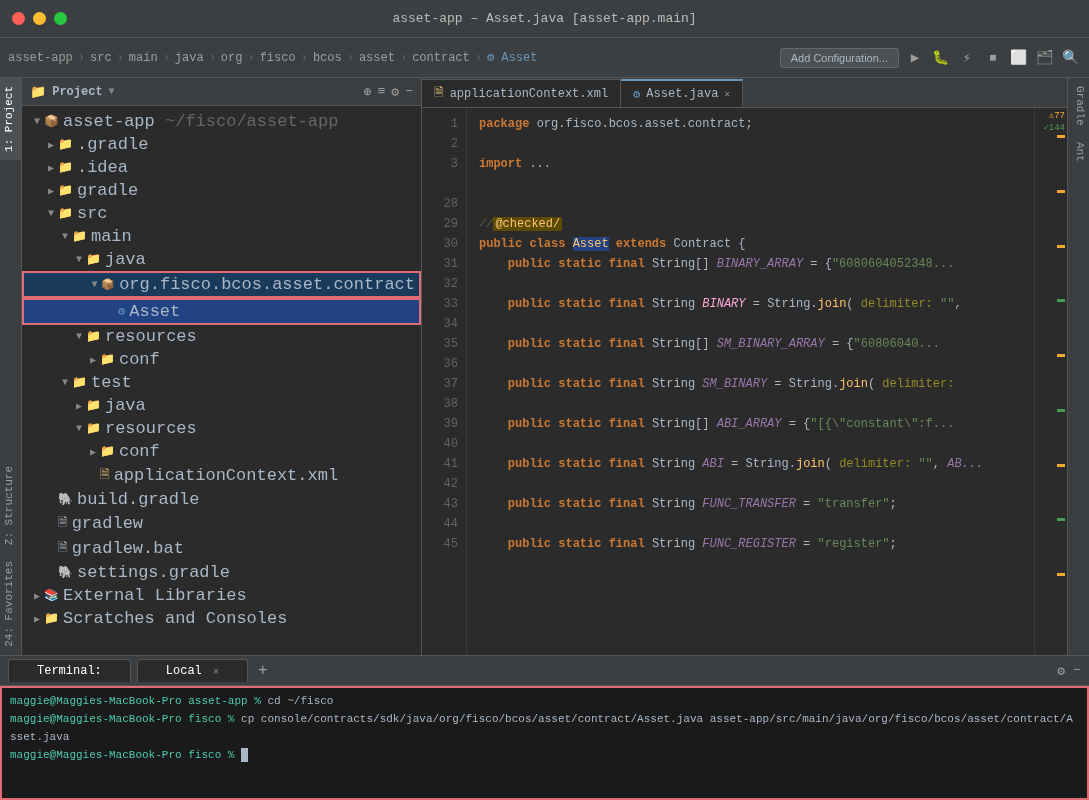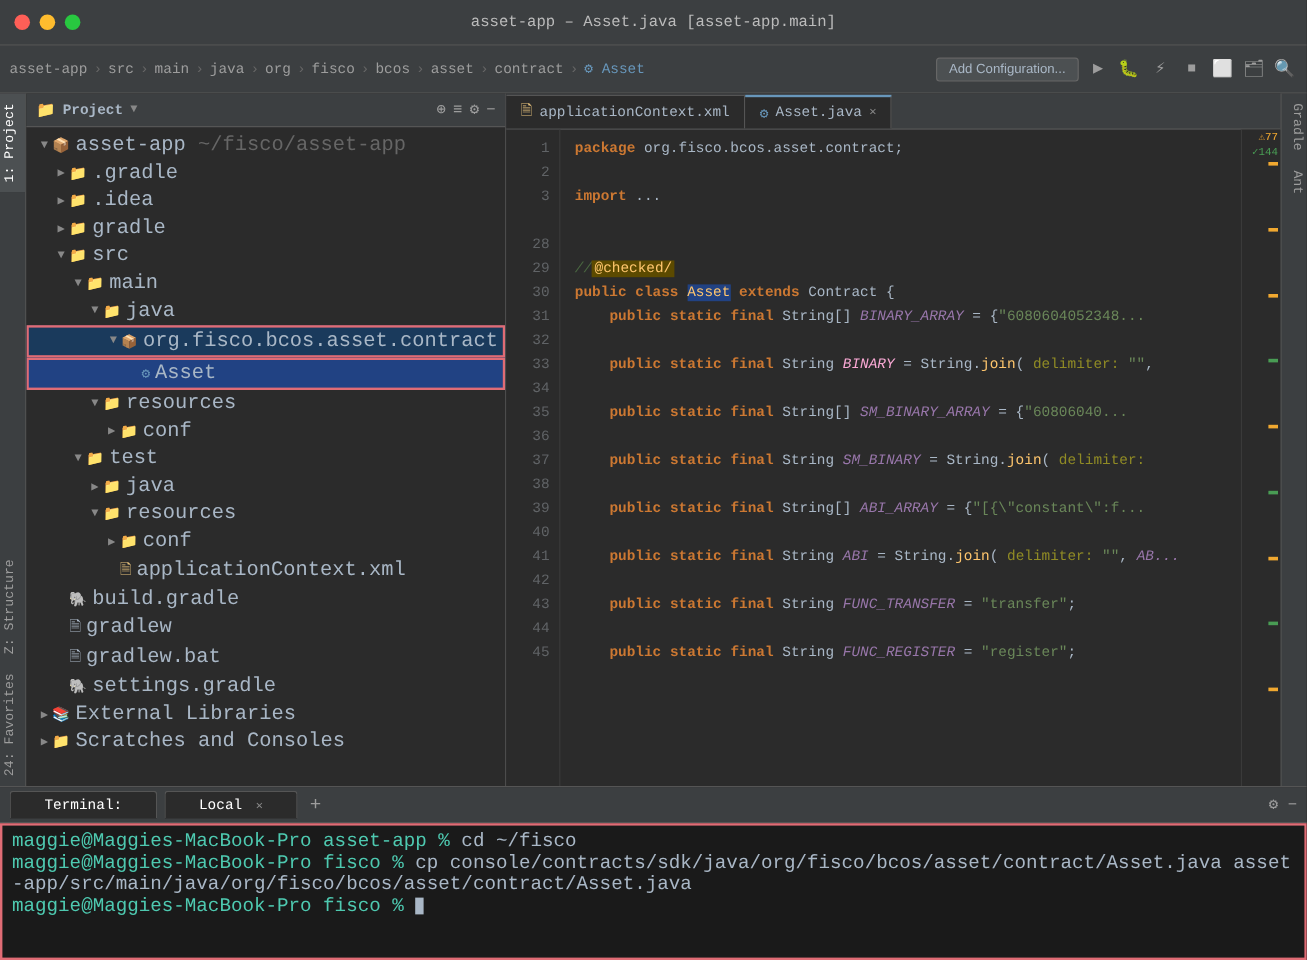--- a/index.html
+++ b/index.html
@@ -278,21 +278,21 @@
       gap: 8px;
       color: #9d9d9d;
       font-size: 14px;
     }
 
     .terminal-content {
       flex: 1;
       background: #1a1a1a;
       padding: 6px 10px;
       overflow: auto;
-      font-size: 16px;
+      font-size: 11px;
       line-height: 18px;
       outline: 2px solid #e06c75;
       outline-offset: -2px;
     }
     .terminal-line { white-space: pre-wrap; word-break: break-all; }
     .term-prompt { color: #4ec9b0; }
     .term-cmd { color: #a9b7c6; }
     .cursor { display: inline-block; width: 7px; height: 14px; background: #a9b7c6; vertical-align: middle; }
 
     

